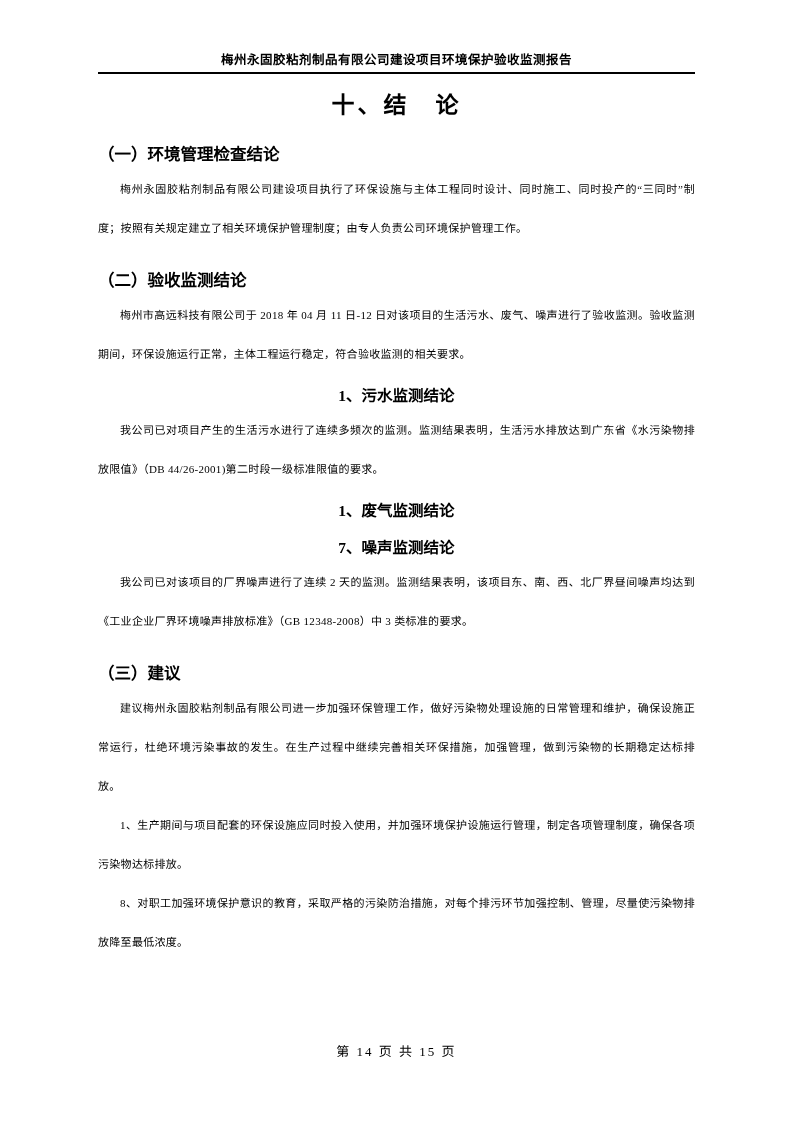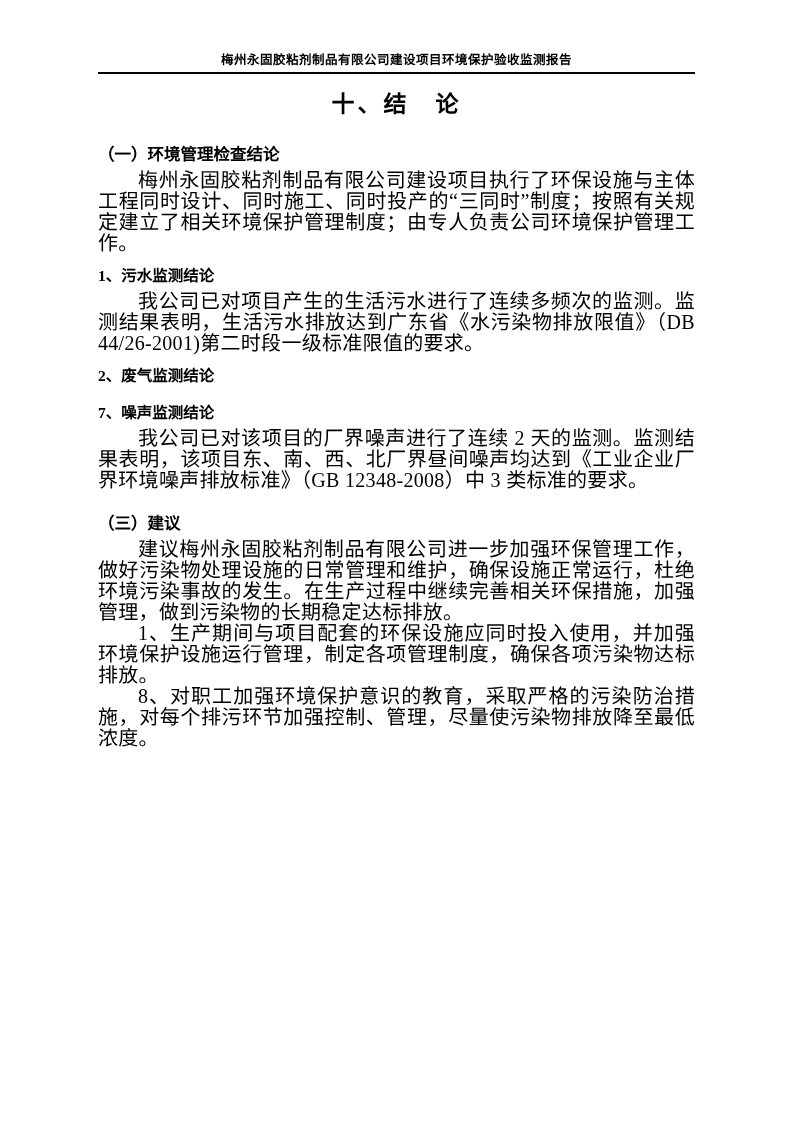--- a/index.html
+++ b/index.html
@@ -34,37 +34,37 @@
     padding-bottom: 4px;
   }
   .doc-title {
     text-align: center;
     font-size: 23px;
     font-weight: bold;
     letter-spacing: 3px;
     margin-top: 16px;
     margin-bottom: 14px;
     line-height: 32px;
-    font-family: Liberation Mono, monospace;
   }
   .sec-heading {
     font-size: 16.5px;
     font-weight: bold;
     line-height: 30px;
     margin-top: 18px;
   }
   .sub-heading {
     font-size: 15.5px;
     font-weight: bold;
     line-height: 30px;
     margin-top: 7px;
+    text-align: center;
   }
   .para {
-    font-size: 20px;
-    line-height: 21px;
+    font-size: 11px;
+    line-height: 39px;
     text-align: justify;
     text-indent: 2em;
     letter-spacing: 0.3px;
     font-family: Liberation Serif, serif;
   }
   .doc-footer {
     position: absolute;
     bottom: 62px;
     left: 0;
     width: 793px;
@@ -81,37 +81,42 @@
 
     <div class="doc-header">梅州永固胶粘剂制品有限公司建设项目环境保护验收监测报告</div>
 
     <h1 class="doc-title">十、结　论</h1>
 
     <div>
       <h2 class="sec-heading">（一）环境管理检查结论</h2>
       <p class="para">梅州永固胶粘剂制品有限公司建设项目执行了环保设施与主体工程同时设计、同时施工、同时投产的“三同时”制度；按照有关规定建立了相关环境保护管理制度；由专人负责公司环境保护管理工作。</p>
     </div>
 
+    <div>
+      <h2 class="sec-heading">（二）验收监测结论</h2>
+      <p class="para">梅州市高远科技有限公司于 2018 年 04 月 11 日-12 日对该项目的生活污水、废气、噪声进行了验收监测。验收监测期间，环保设施运行正常，主体工程运行稳定，符合验收监测的相关要求。</p>
+    </div>
 
     <div>
       <h3 class="sub-heading">1、污水监测结论</h3>
       <p class="para">我公司已对项目产生的生活污水进行了连续多频次的监测。监测结果表明，生活污水排放达到广东省《水污染物排放限值》（DB 44/26-2001)第二时段一级标准限值的要求。</p>
     </div>
 
     <div>
-      <h3 class="sub-heading">2、废气监测结论</h3>
+      <h3 class="sub-heading">1、废气监测结论</h3>
     </div>
 
     <div>
       <h3 class="sub-heading">7、噪声监测结论</h3>
       <p class="para">我公司已对该项目的厂界噪声进行了连续 2 天的监测。监测结果表明，该项目东、南、西、北厂界昼间噪声均达到《工业企业厂界环境噪声排放标准》（GB 12348-2008）中 3 类标准的要求。</p>
     </div>
 
     <div>
       <h2 class="sec-heading">（三）建议</h2>
       <p class="para">建议梅州永固胶粘剂制品有限公司进一步加强环保管理工作，做好污染物处理设施的日常管理和维护，确保设施正常运行，杜绝环境污染事故的发生。在生产过程中继续完善相关环保措施，加强管理，做到污染物的长期稳定达标排放。</p>
       <p class="para">1、生产期间与项目配套的环保设施应同时投入使用，并加强环境保护设施运行管理，制定各项管理制度，确保各项污染物达标排放。</p>
       <p class="para">8、对职工加强环境保护意识的教育，采取严格的污染防治措施，对每个排污环节加强控制、管理，尽量使污染物排放降至最低浓度。</p>
     </div>
 
   </div>
 
+  <div class="doc-footer">第 14 页 共 15 页</div>
 </div>
 
 </body></html>

